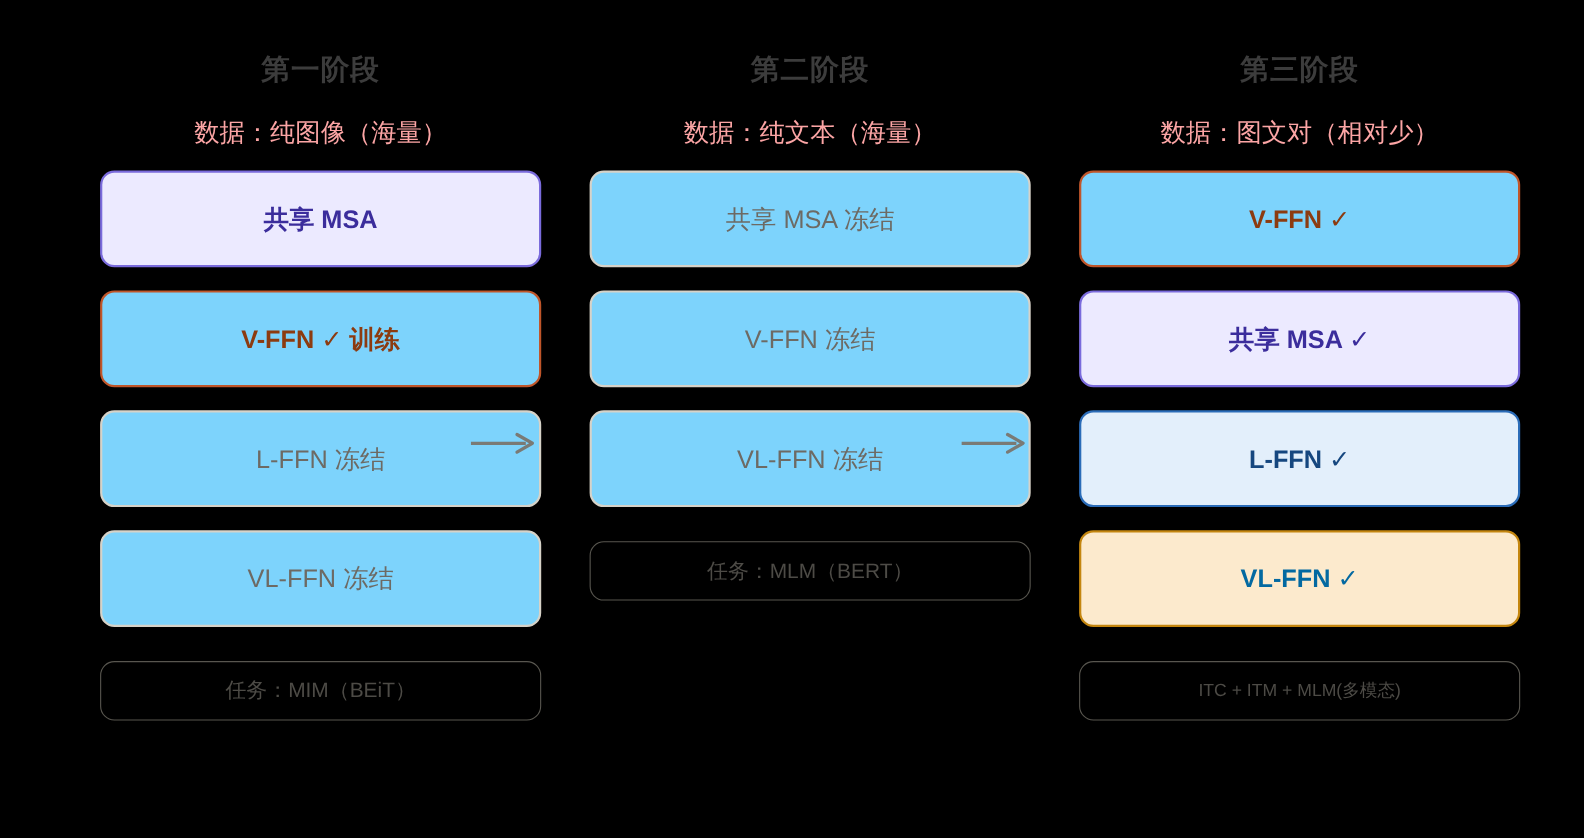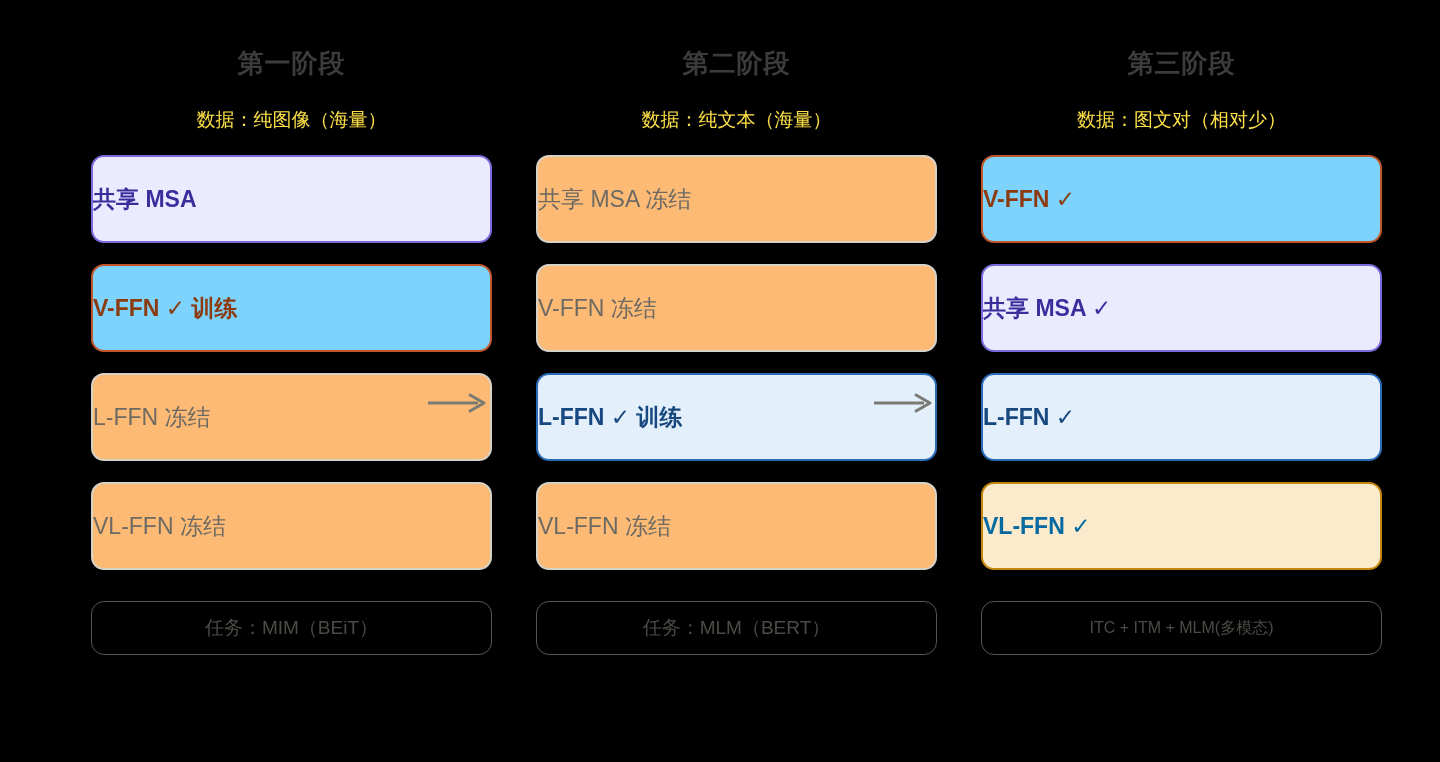--- a/index.html
+++ b/index.html
@@ -44,41 +44,42 @@
     text-align: center;
     font-size: 26px;
     font-weight: 700;
     color: #3c3c3c;
     letter-spacing: 1px;
     height: 34px;
     line-height: 34px;
   }
   .stage-data {
     text-align: center;
-    font-size: 19px;
-    color: #fde047;
+    font-size: 23px;
+    color: #fca5a5;
     margin-top: 27px;
     height: 26px;
     line-height: 26px;
   }
 
   .blocks {
     margin-top: 22px;
     display: flex;
     flex-direction: column;
     gap: 21px;
     padding: 0 22px;
   }
 
   .block {
     height: 88px;
     border-radius: 13px;
     border: 2px solid transparent;
     display: flex;
     align-items: center;
+    justify-content: center;
     font-size: 23px;
     line-height: 1;
     text-align: center;
   }
 
   
   .block.msa-active {
     background: #eceaff;
     border-color: #7a6bdc;
     color: #3b2d9c;
@@ -96,21 +97,21 @@
     color: #16477f;
     font-weight: 700;
   }
   .block.vlffn-active {
     background: #fceacd;
     border-color: #c4860f;
     color: #0369a1;
     font-weight: 700;
   }
   .block.frozen {
-    background: #fdba74;
+    background: #7dd3fc;
     border-color: #d6d2c8;
     color: #6d6a64;
     font-weight: 400;
   }
 
   .task {
     margin: 31px 22px 0 22px;
     height: 54px;
     border: 1.6px solid #58564f;
     border-radius: 13px;
@@ -176,23 +177,20 @@
       <div class="stage-title">第二阶段</div>
       <div class="stage-data">数据：纯文本（海量）</div>
 
       <div class="blocks">
         <div class="block frozen">
           <span>共享 MSA 冻结</span>
         </div>
         <div class="block frozen">
           <span>V-FFN 冻结</span>
         </div>
-        <div class="block lffn-active">
-          <span>L-FFN ✓ 训练</span>
-        </div>
         <div class="block frozen">
           <span>VL-FFN 冻结</span>
         </div>
       </div>
 
       <div class="task">
         <span class="task-label">任务：MLM（BERT）</span>
       </div>
     </div>
 

